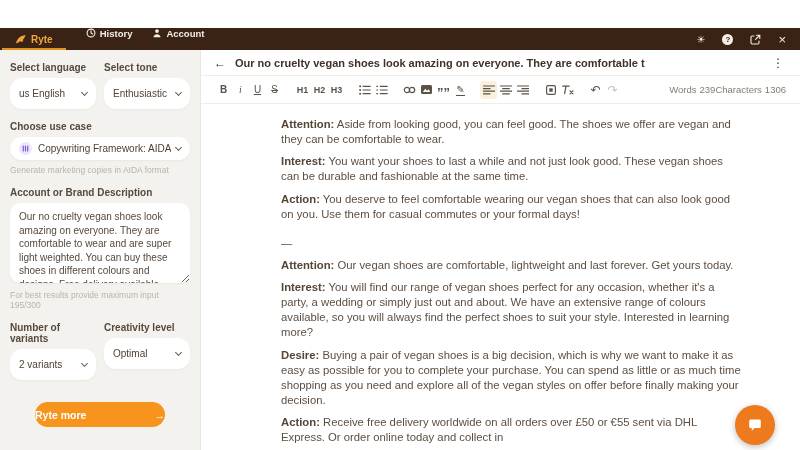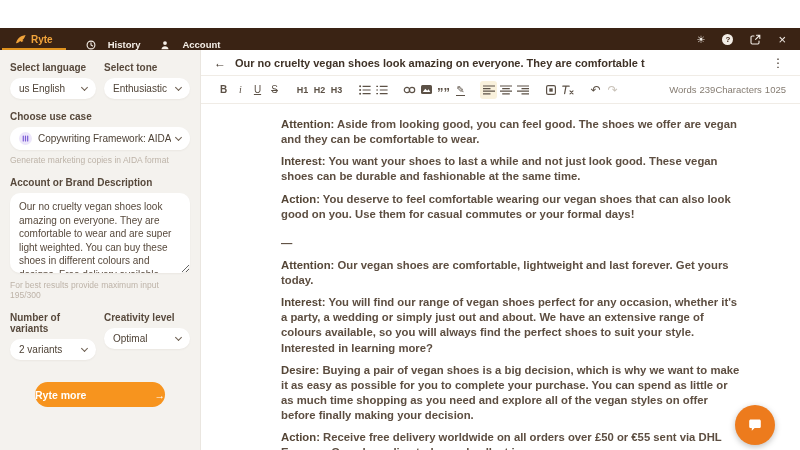--- a/index.html
+++ b/index.html
@@ -5,35 +5,35 @@
   * { box-sizing: border-box; margin: 0; padding: 0; }
   html,body { width:800px; height:450px; overflow:hidden; }
   body { font-family:"Liberation Sans", sans-serif; background:#fff; }
 
   
   .topbar { height:22px; background:#3A2314; display:flex; align-items:stretch;margin-top:28px; }
   .brand-tab { display:flex; align-items:center; gap:4px; padding:0 13px; margin-left:2px;
                position:relative; cursor:pointer; }
   .brand-tab .brand-label { color:#F2A43B; font-size:10px; font-weight:bold; }
   .brand-tab .underline { position:absolute; left:0; right:0; bottom:0; height:2px; background:#E0931F; }
-  .nav-item { display:flex; align-items:flex-end; gap:12px; margin-left:20px; cursor:pointer; }
+  .nav-item { display:flex; align-items:flex-start; gap:4px; margin-left:20px; cursor:pointer; }
   .nav-item span { color:#F5EFE8; font-size:9.5px; font-weight:bold; }
   .topbar-right { margin-left:auto; display:flex; align-items:center; gap:17px; padding-right:14px; }
   .tb-sun { color:#F3EDE6; font-size:10px; cursor:pointer; }
   .tb-help { width:11px; height:11px; border-radius:50%; background:#F3EDE6; color:#3A2314;
              font-size:8px; font-weight:bold; display:flex; align-items:center; justify-content:center; cursor:pointer; }
   .tb-close { color:#F3EDE6; font-size:13px; line-height:1; cursor:pointer; }
 
   .app { display:flex; height:428px; }
 
   
   .sidebar { width:200px; background:#F4F2EE; padding:12px 10px 0; flex-shrink:0; }
   .two-col { display:grid; grid-template-columns:1fr 1fr; column-gap:8px; }
   .field-label { font-size:10px; font-weight:bold; color:#57493C; margin-bottom:5px; }
-  .pill { background:#fff; border-radius:12px; height:21px; display:flex; align-items:center;
+  .pill { background:#fff; border-radius:12px; height:31px; display:flex; align-items:center;
           justify-content:space-between; padding:0 9px; font-size:10px; color:#4E4236;
           box-shadow:0 1px 2px rgba(60,40,20,0.05); cursor:pointer; }
   .pill .val { white-space:nowrap; overflow:hidden; }
   .chev { width:5px; height:5px; border-right:1.4px solid #6B5D4F; border-bottom:1.4px solid #6B5D4F;
           transform:rotate(45deg); margin-top:-3px; flex-shrink:0; margin-left:5px; }
   .usecase-pill { height:23px; border-radius:13px; margin-top:0; }
   .usecase-left { display:flex; align-items:center; gap:6px; overflow:hidden; }
   .helper { font-size:8.5px; color:#BDB3A8; margin-top:5px; }
   .sec { margin-top:12px; }
   textarea.desc { width:100%; height:80px; border:none; border-radius:10px; background:#fff;
@@ -64,21 +64,21 @@
   .tb-s { text-decoration:line-through; }
   .tb-h { font-size:9px; font-weight:bold; }
   .tb-q { font-size:13px; font-weight:bold; line-height:0.4; padding-top:6px; }
   .tb-pen { font-size:10px; border-bottom:1.5px solid #5C5146; line-height:1.1; }
   .tb-undo { font-size:12px; }
   .stats { margin-left:auto; display:flex; font-size:9.5px; color:#857C72; }
   .stat { display:flex; gap:3px; }
 
   .doc { flex:1; overflow:hidden; padding-top:13px; }
   .doc-inner { width:462px; margin-left:80px; }
-  .doc-inner p { font-size:11.3px; line-height:1.34; color:#5D4E41; margin-bottom:7px;font-weight:bold; }
+  .doc-inner p { font-size:11.3px; line-height:1.34; color:#5D4E41; margin-bottom:7px; }
   .doc-inner p strong { color:#554637; }
   .sep { margin:14px 0 14px; color:#5D4E41; }
 
   
   .chat-fab { position:fixed; left:735px; top:405px; width:40px; height:40px; border-radius:50%;
           background:#ED7B1D; display:flex; align-items:center; justify-content:center;
           box-shadow:0 2px 6px rgba(0,0,0,0.25); cursor:pointer; }
 
   svg { display:block; }
 </style>
@@ -267,21 +267,21 @@
       <span class="tbtn tb-undo gs">↶</span>
       <span class="tbtn tb-undo disabled">↷</span>
 
       <span class="stats">
         <span class="stat">
           <span>Words</span>
           <span>239</span>
         </span>
         <span class="stat">
           <span>Characters</span>
-          <span>1025</span>
+          <span>1306</span>
         </span>
       </span>
     </div>
 
     <div class="doc">
       <div class="doc-inner">
         <p><strong>Attention:</strong><span> Aside from looking good, you can feel good. The shoes we offer are vegan and they can be comfortable to wear.</span></p>
         <p><strong>Interest:</strong><span> You want your shoes to last a while and not just look good. These vegan shoes can be durable and fashionable at the same time.</span></p>
         <p><strong>Action:</strong><span> You deserve to feel comfortable wearing our vegan shoes that can also look good on you. Use them for casual commutes or your formal days!</span></p>
 

